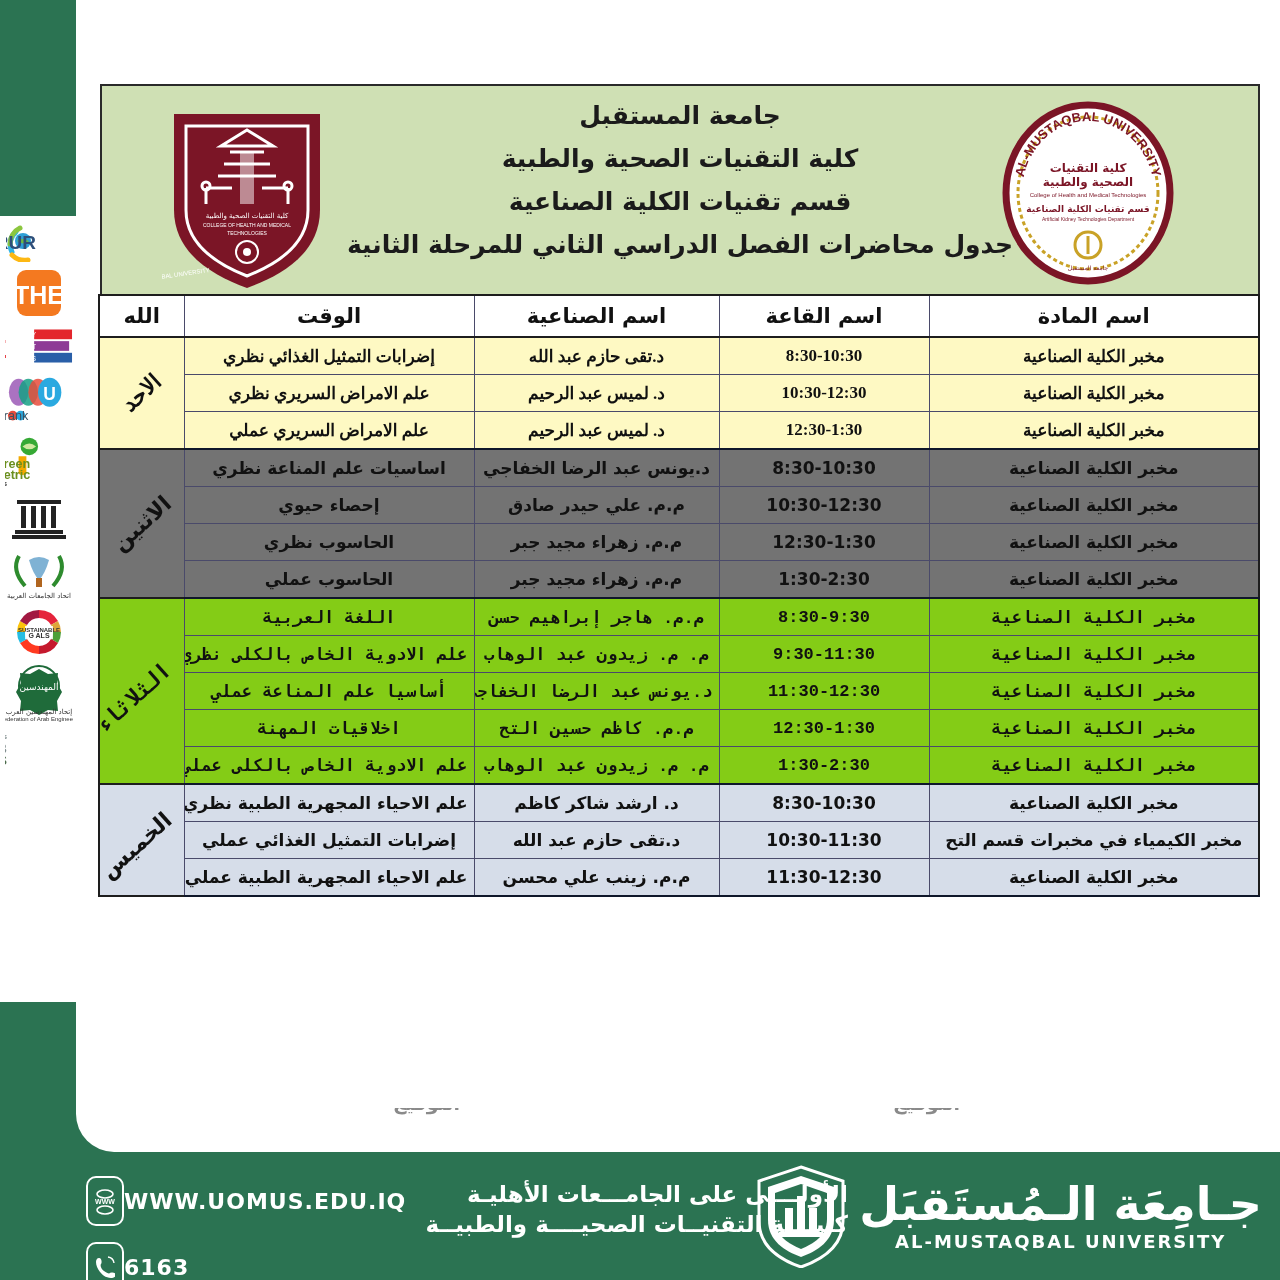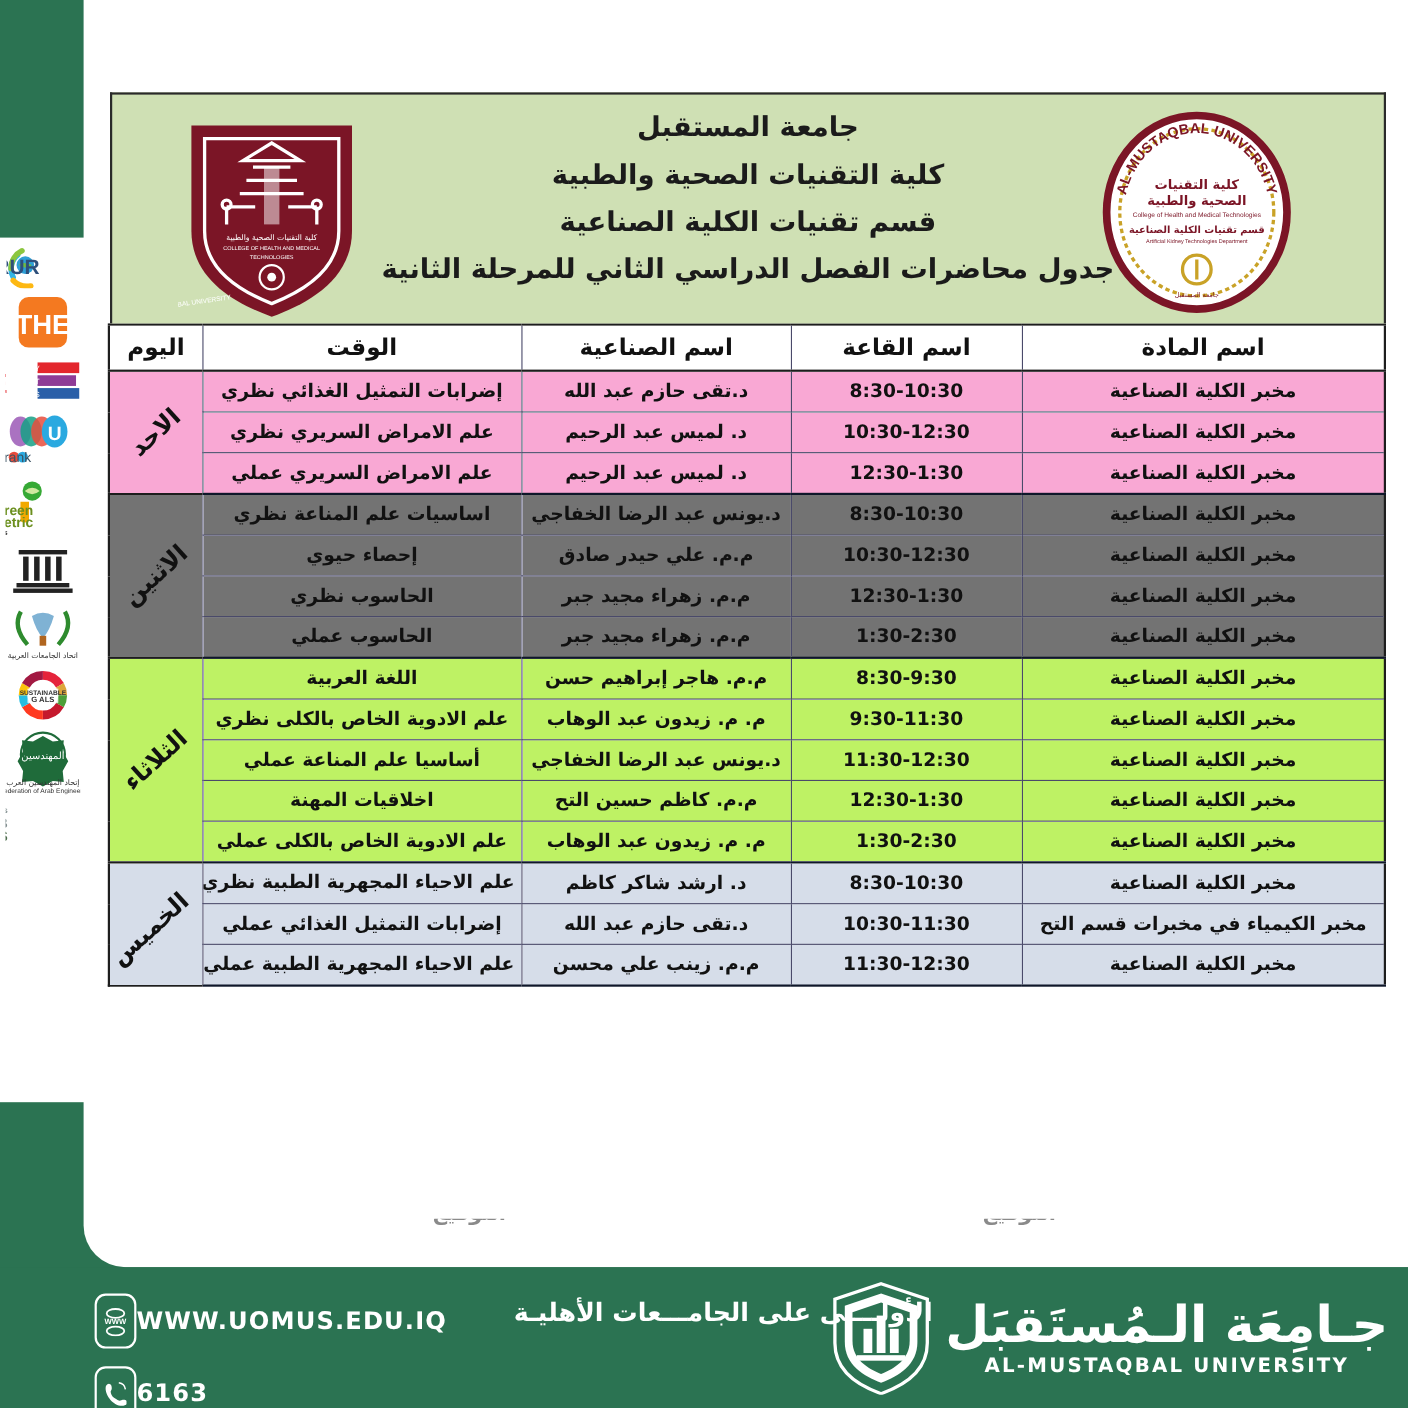--- a/index.html
+++ b/index.html
@@ -89,23 +89,23 @@
     padding:0;position:relative;border-left:2px solid #1d1d1d;
   }
   td.daycell .rot{
     display:block;
     transform:rotate(-42deg);
     font-size:22px;font-weight:bold;color:#111;
     white-space:nowrap;
   }
   tr.gband td{border-top:2px solid #1d1d1d;}
   tr.gband-end td{border-bottom:2px solid #0f172a;}
-  .bg-peach td{background:#f9a8d4;}
+  .bg-peach td{background:#fef9c3;font-family:Liberation Serif, serif;}
   .bg-blue  td{background:#737373;}
-  .bg-white td{background:#bef264;}
+  .bg-white td{background:#84cc16;font-family:Liberation Mono, monospace;}
   .bg-steel td{background:#d6dde9;}
   
   .clipped{
     position:absolute;left:100px;top:1108px;width:1160px;height:30px;
     overflow:hidden;
   }
   .clipped span{
     display:block;position:absolute;top:-16px;
     font-size:19px;font-weight:bold;color:#2b2b2b;opacity:.55;
   }
@@ -331,21 +331,21 @@
         <col class="c-teacher">
         <col class="c-time">
         <col class="c-day">
     </colgroup>
     <thead>
       <tr>
         <th>اسم المادة</th>
         <th>اسم القاعة</th>
         <th>اسم الصناعية</th>
         <th>الوقت</th>
-        <th>اليوم</th>
+        <th>الله</th>
       </tr>
     </thead>
     <tbody>
         <tr class="bg-peach gband">
           <td>مخبر الكلية الصناعية</td>
           <td>8:30-10:30</td>
           <td>د.تقى حازم عبد الله</td>
           <td>إضرابات التمثيل الغذائي نظري</td>
           <td class="daycell" rowspan="3">
             <span class="rot">الاحد</span>
@@ -468,20 +468,21 @@
         <rect x="44" y="32" width="8" height="34"></rect>
         <rect x="32" y="44" width="8" height="22"></rect>
         <rect x="56" y="44" width="8" height="22"></rect>
         <rect x="26" y="68" width="44" height="5"></rect>
       </g>
     </svg>
   </div>
 
   <div class="f-center">
     <div>الأولــــى على الجامـــعات الأهليـة</div>
+    <div>كليــــة التقنيــات الصحيــــة والطبيــة</div>
   </div>
 
   <div class="f-left">
     <div class="f-contact">
       <div class="f-pill">
         <svg width="22" height="28" viewBox="0 0 22 28">
           <ellipse cx="11" cy="7" rx="8" ry="4" fill="none" stroke="#fff" stroke-width="1.6"></ellipse>
           <text x="11" y="17" font-size="7" font-weight="bold" fill="#fff" text-anchor="middle" font-family="'Liberation Sans',sans-serif">WWW</text>
           <ellipse cx="11" cy="23" rx="8" ry="4" fill="none" stroke="#fff" stroke-width="1.6"></ellipse>
         </svg>

